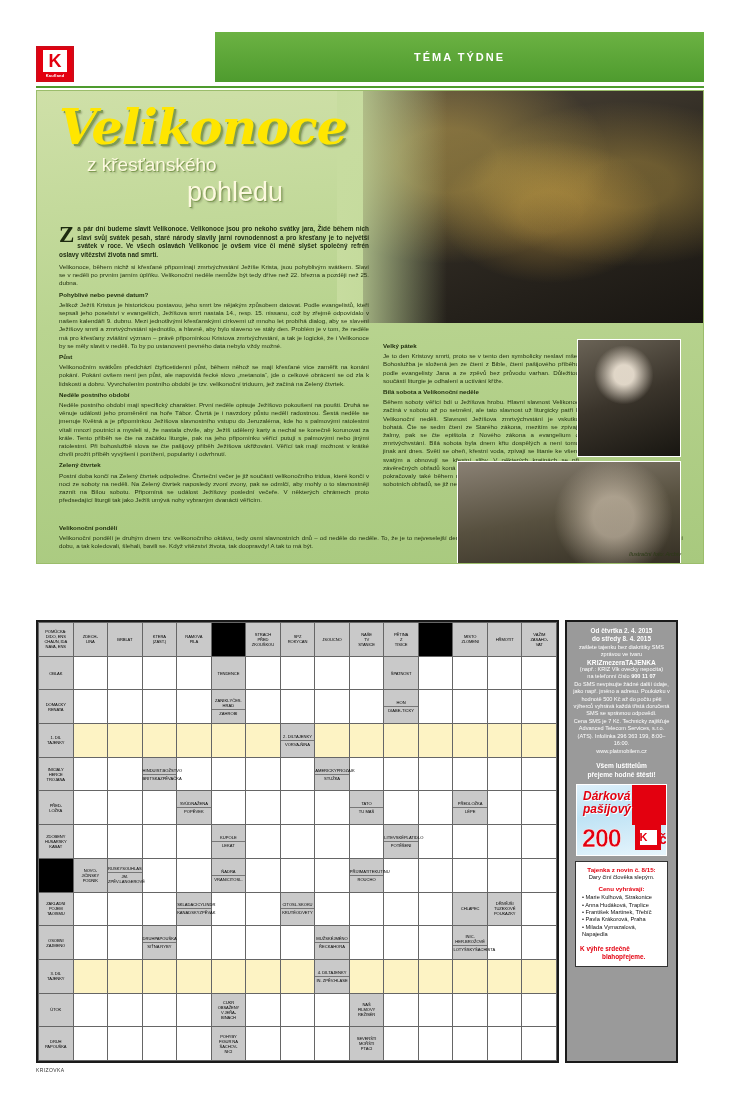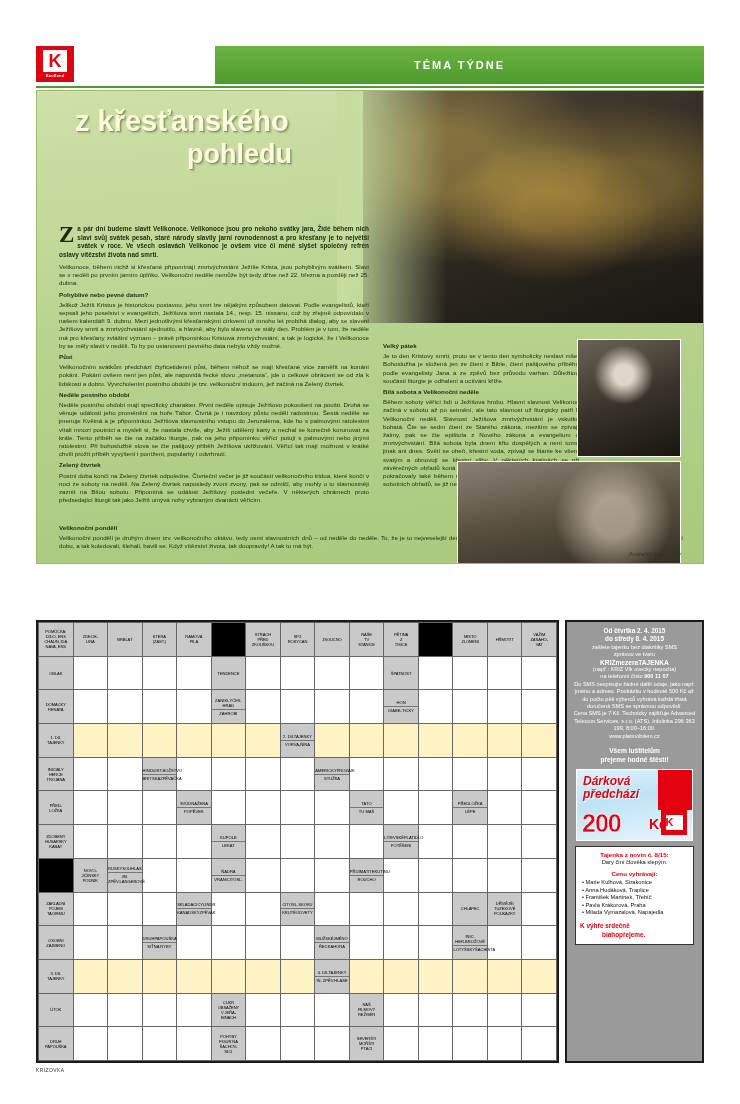--- a/index.html
+++ b/index.html
@@ -21,21 +21,21 @@
   }
   .kaufland-logo .k-sq {
     width:24px; height:22px; background:#fff; color:#e3000f;
     font-weight:bold; font-size:18px; line-height:22px; text-align:center;
     font-family:"Liberation Sans", sans-serif;
   }
   .kaufland-logo .k-txt {
     font-size:4px; color:#fff; letter-spacing:.2px; margin-top:1px; font-weight:bold;
   }
   .topic-bar {
-    position:absolute; left:215px; top:46px; width:489px; height:38px;
+    position:absolute; left:215px; top:32px; width:489px; height:50px;
     background: linear-gradient(180deg,#6cb243 0%, #4e9b2e 100%);
     color:#fff; font-size:11px; letter-spacing:2px; font-weight:bold;
     display:flex; align-items:center; justify-content:center;text-align:right;
   }
   .hdr-rule { position:absolute; left:36px; top:86px; width:668px; height:2px; background:#4e9b2e; }
 
   
   .article {
     position:absolute; left:36px; top:90px; width:668px; height:474px;
     background: linear-gradient(175deg,#cfe0a8 0%, #b9d490 45%, #a8c97e 100%);
@@ -56,25 +56,25 @@
     z-index:3;
   }
   .headline { position:absolute; left:22px; top:12px; width:400px; z-index:5; }
   .h-script {
     font-family:"DejaVu Serif", serif; font-style:italic; font-weight:bold;
     font-size:49px; color:#ffe600; line-height:1;
     text-shadow: 2px 2px 0 #7f9c52, 3px 3px 2px rgba(0,0,0,.25);
     letter-spacing:-1px;
   }
   .h-sub1 {
-    font-size:29px; font-weight:bold; color:#fdf9e0; margin-top:2px; margin-left:16px;
+    font-size:19px; font-weight:normal; color:#fdf9e0; margin-top:2px; margin-left:28px;
     text-shadow: 1px 1px 0 #7f9c52, 2px 2px 2px rgba(0,0,0,.2);
   }
   .h-sub2 {
-    font-size:27px; font-weight:bold; color:#fdf9e0; margin-top:1px; margin-left:128px;
+    font-size:27px; font-weight:normal; color:#fdf9e0; margin-top:1px; margin-left:128px;
     text-shadow: 1px 1px 0 #7f9c52, 2px 2px 2px rgba(0,0,0,.2);
   }
 
   .lead {
     position:absolute; left:22px; top:134px; width:310px; z-index:6;
     font-size:6.4px; line-height:8.6px; font-weight:bold; color:#1d2a10;
     text-align:justify;
   }
   .lead .dropcap {
     float:left; font-size:23px; line-height:19px; font-weight:bold;
@@ -133,21 +133,21 @@
   td.clue2 { background:#c9c9c9; padding:0; }
   td.blk { background:#000; }
   td.sol { background:#fdf3c4; }
   td.clue .ln { display:block; }
   .half { display:block; padding:1px 0; }
   .half.top { border-bottom:1px solid #777; }
   td.solclue { background:#c9c9c9; }
 
   
   .side {
-    position:absolute; left:529px; top:0; width:139px; height:443px;
+    position:absolute; left:529px; top:0; width:113px; height:443px;
     border:2px solid #1a1a1a; background:#9a9a9a;
     padding:5px 5px; overflow:hidden;
   }
   .side .sms-block { color:#fff; text-align:center; font-size:5.6px; line-height:7.4px; }
   .side .sms-block b { color:#fff; }
   .side .hdr-strong { font-weight:bold; font-size:6.4px; line-height:8.4px; color:#fff; }
   .side .kw { font-weight:bold; font-size:6.6px; }
   .side .luck {
     margin-top:7px; text-align:center; color:#fff; font-weight:bold;
     font-size:6.6px; line-height:8.6px;
@@ -203,20 +203,21 @@
     </div>
     <div class="topic-bar">TÉMA TÝDNE</div>
     <div class="hdr-rule"></div>
   </div>
 
   <div class="article">
     <div class="hero-photo2"></div>
     <div class="hero-mask-left"></div>
 
     <div class="headline">
+      <div class="h-script">Velikonoce</div>
       <div class="h-sub1">z křesťanského</div>
       <div class="h-sub2">pohledu</div>
     </div>
 
     <div class="lead">
       <span class="dropcap">Z</span><span>a pár dní budeme slavit Velikonoce. Velikonoce jsou pro nekoho svátky jara, Židé během nich slaví svůj svátek pesah, staré národy slavily jarní rovnodennost a pro křesťany je to největší svátek v roce. Ve všech oslavách Velikonoc je ovšem více či méně slyšet společný refrén oslavy vítězství života nad smrtí.</span>
     </div>
 
     <div class="col-l">
         <p class="para">Velikonoce, během nichž si křesťané připomínají zmrtvýchvstání Ježíše Krista, jsou pohyblivým svátkem. Slaví se v neděli po prvním jarním úplňku. Velikonoční neděle nemůže být tedy dříve než 22. března a později než 25. dubna.</p>
@@ -661,21 +662,21 @@
 
       <div class="luck">
         <div>Všem luštitelům</div>
         <div>přejeme hodně štěstí!</div>
       </div>
 
       <div class="voucher">
         <div class="red-band"></div>
         <div class="red-l">
           <span>Dárková</span><br>
-          <span>předchází</span>
+          <span>pašijový</span>
         </div>
         <div class="amount">200</div>
         <div class="kc">Kč</div>
         <div class="kfl">
             <span>K</span>
           </div>
       </div>
 
       <div class="winners">
         <div class="w-t1">Tajenka z novin č. 8/15:</div>

